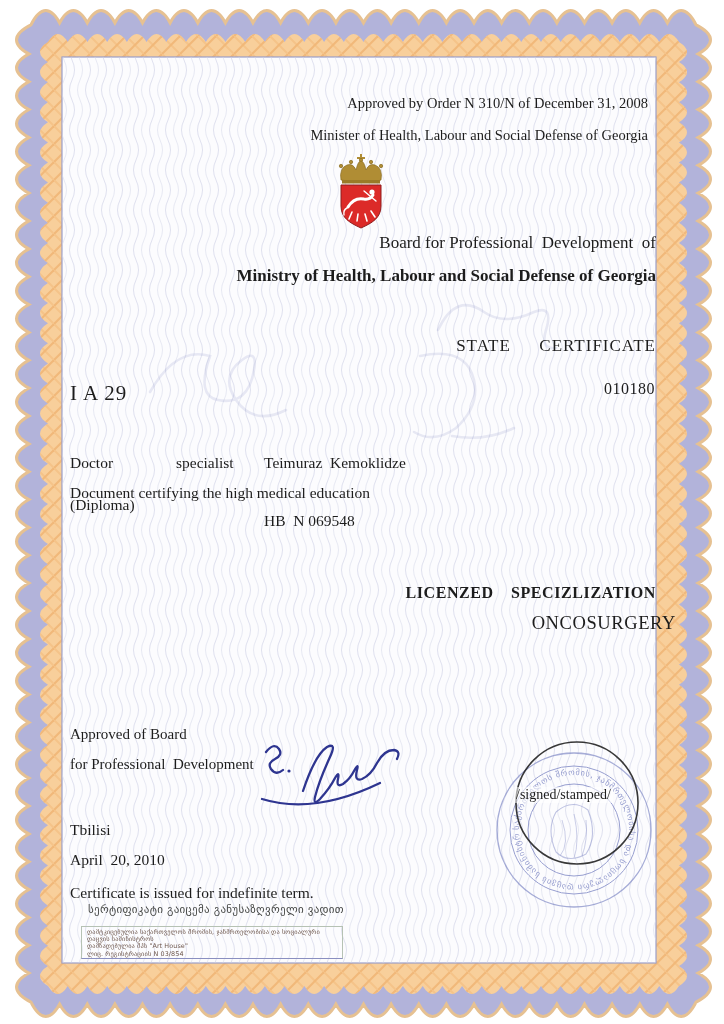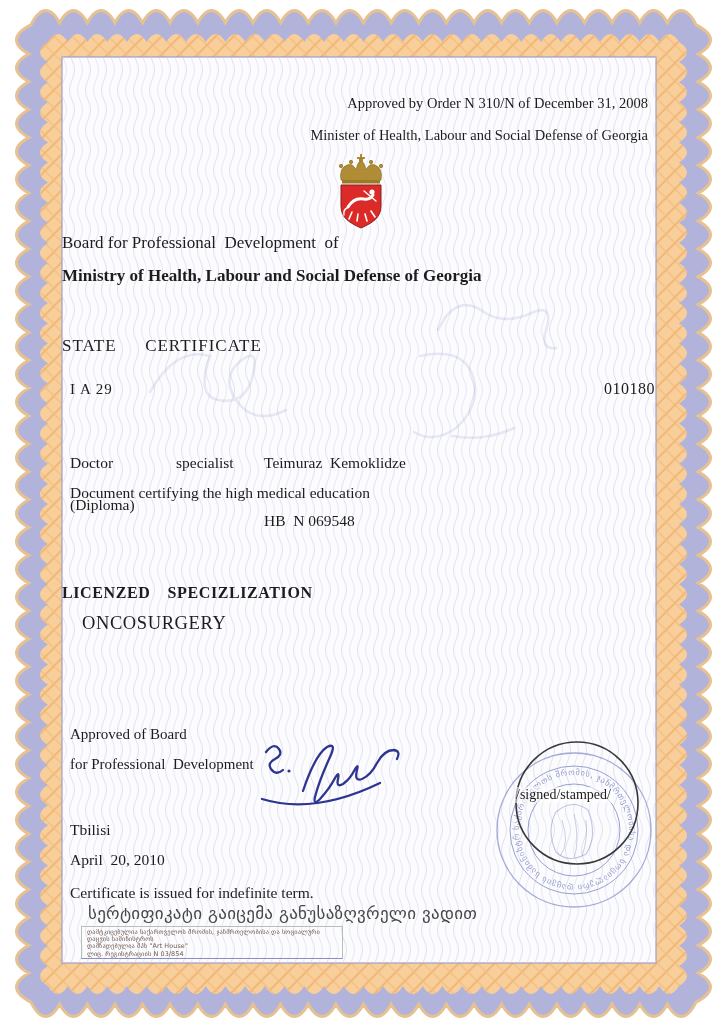--- a/index.html
+++ b/index.html
@@ -3,31 +3,31 @@
 <meta charset="utf-8">
 <style>
   html,body{margin:0;padding:0;background:#ffffff;}
   .page{position:relative;width:724px;height:1024px;background:#ffffff;overflow:hidden;
         font-family:"Liberation Serif","DejaVu Serif",serif;color:#1c1c1c;}
   svg.layer{position:absolute;left:0;top:0;}
   #border-svg{z-index:0;}
   #overlay-svg{z-index:3;pointer-events:none;}
   .content{position:absolute;left:0;top:0;width:724px;height:780px;z-index:2;}
   .txt{position:absolute;white-space:pre;}
-  .center{left:62px;width:594px;text-align:left;}
+  .center{left:62px;width:594px;text-align:right;}
   .sz-approve{font-size:14.5px;}
   .sz-issuer{font-size:17px;}
   .sz-title{font-size:17px;letter-spacing:1px;word-spacing:9px;}
-  .sz-serial{font-size:15px;letter-spacing:1px;}
+  .sz-serial{font-size:21px;letter-spacing:1px;}
   .sz-number{font-size:16px;letter-spacing:.5px;}
   .sz-body{font-size:15.5px;}
   .sz-license{font-size:16px;letter-spacing:.6px;word-spacing:4px;}
   .sz-onco{font-size:18.5px;letter-spacing:.6px;margin-left:20px;}
   .sz-small{font-size:15px;}
-  .georgian{font-family:"DejaVu Sans",sans-serif;font-size:17px;color:#474947;letter-spacing:.3px;}
+  .georgian{font-family:"DejaVu Sans",sans-serif;font-size:11px;color:#474947;letter-spacing:.3px;}
   .signed-note{position:absolute;left:514px;top:787px;z-index:4;font-size:14px;
                background:rgba(255,255,255,.55);padding:0 2px;white-space:pre;}
   .print-box{position:absolute;left:81px;top:926px;width:262px;height:33px;z-index:2;
              border:1px solid #b6c2b4;border-bottom:1.5px solid #8a8fc0;
              padding:2px 5px;box-sizing:border-box;}
   .print-line{font-family:"DejaVu Sans",sans-serif;font-size:6.4px;line-height:7.2px;
               color:#6d564c;white-space:nowrap;overflow:hidden;letter-spacing:.1px;}
   .crest{position:absolute;left:334px;top:154px;z-index:2;}
 </style>
 </head>

